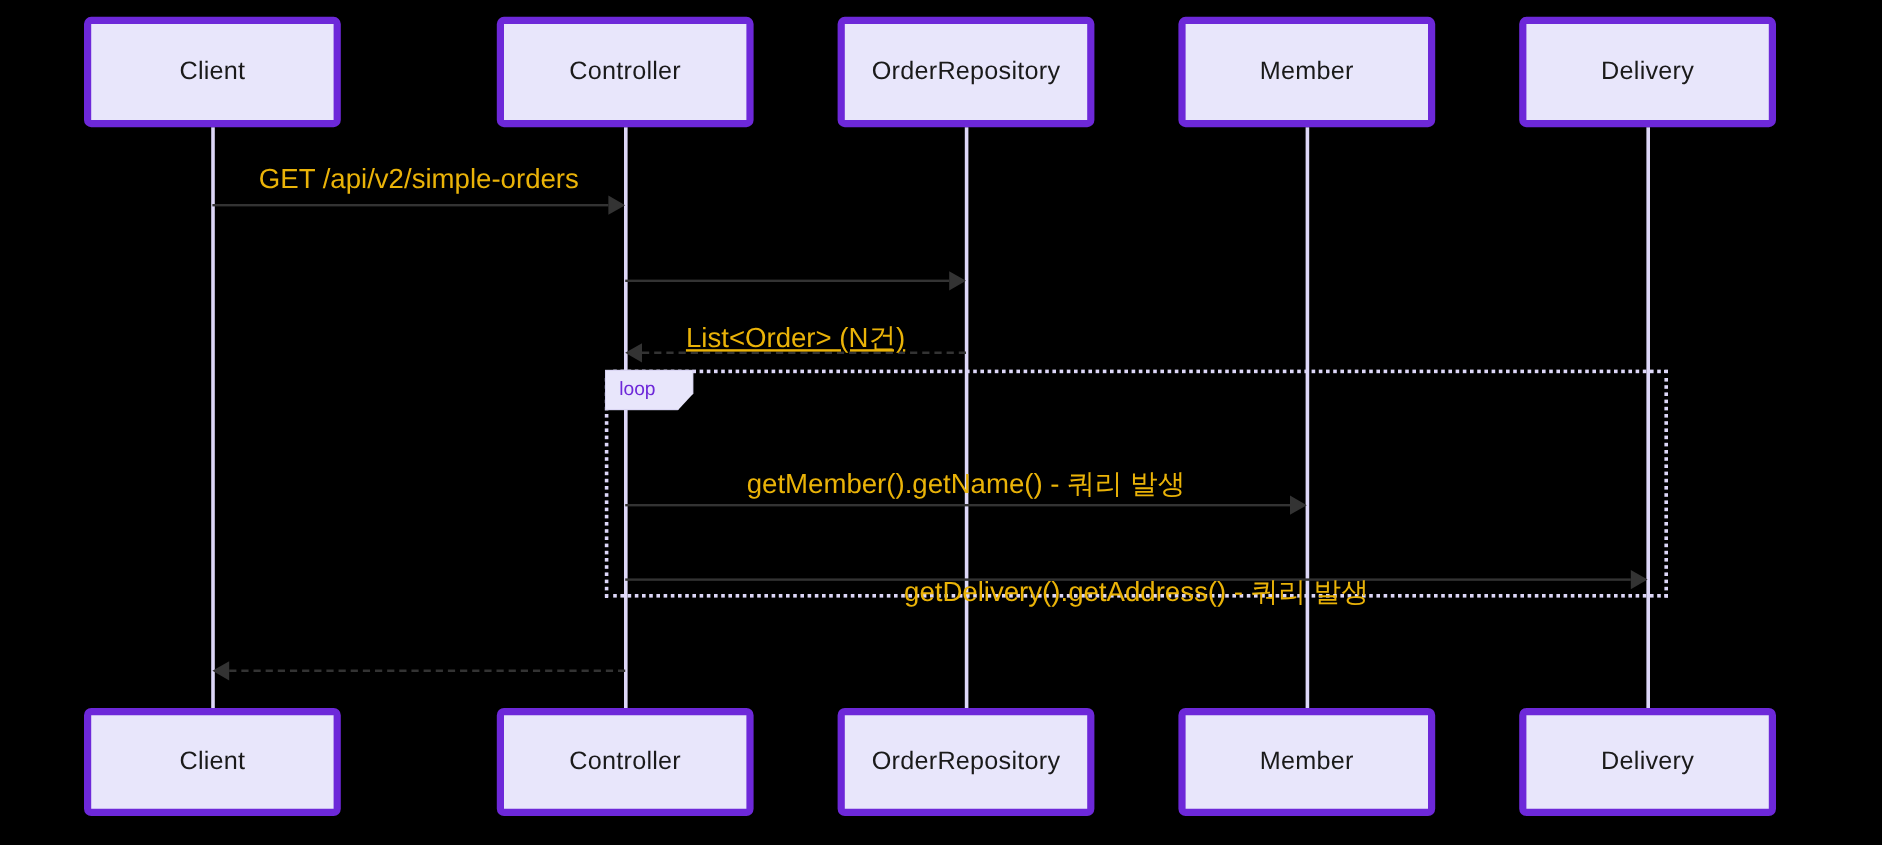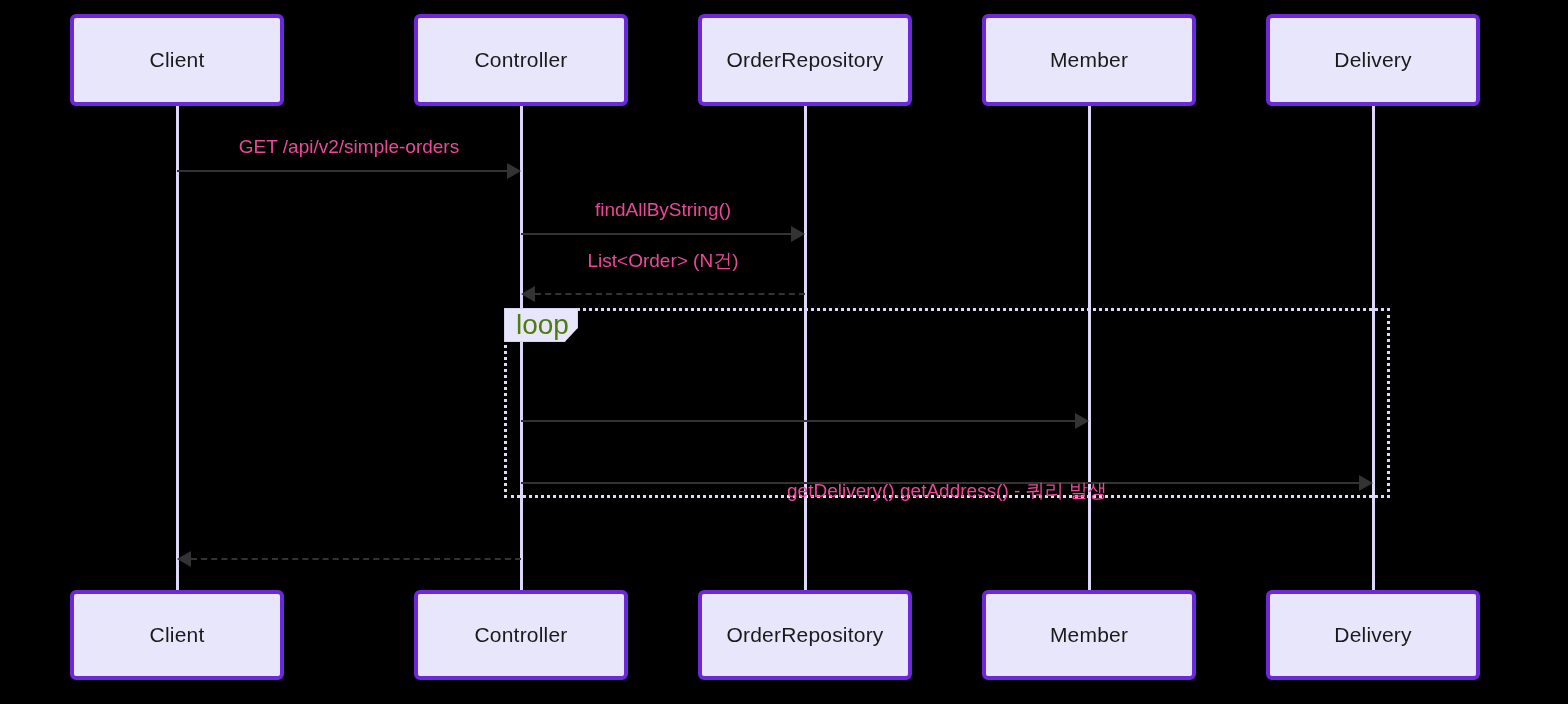--- a/index.html
+++ b/index.html
@@ -13,21 +13,21 @@
     height: 704px;
     background: #000000;
     font-family: "Liberation Sans", "DejaVu Sans", sans-serif;
     overflow: hidden;
   }
   
   .participant {
     position: absolute;
     box-sizing: border-box;
     background: #e8e6fb;
-    border: 4px solid #6d28d9;
+    border: 6px solid #6d28d9;
     border-radius: 6px;
     display: flex;
     align-items: center;
     justify-content: center;
     color: #1a1a1a;
     font-size: 21px;
     letter-spacing: 0.2px;
     z-index: 5;
   }
   
@@ -58,40 +58,40 @@
     border-bottom: 8px solid transparent;
     border-left: 14px solid #333333;
   }
   .arrowhead.left {
     border-top: 8px solid transparent;
     border-bottom: 8px solid transparent;
     border-right: 14px solid #333333;
   }
   .msg-label {
     position: absolute;
-    color: #ec4899;
-    font-size: 19px;
+    color: #eab308;
+    font-size: 23px;
     white-space: nowrap;
     text-align: center;
     z-index: 4;
   }
   
   .fragment {
     position: absolute;
     box-sizing: border-box;
     border: 3px dotted #ddd7f8;
     z-index: 2;
   }
   .fragment-tag {
     position: absolute;
     box-sizing: border-box;
     background: #e8e6fb;
     border: 1px solid #d6d2f2;
-    color: #4d7c0f;
-    font-size: 28px;
+    color: #6d28d9;
+    font-size: 16px;
     display: flex;
     align-items: center;
     padding-left: 11px;
     -webkit-clip-path: polygon(0 0, 100% 0, 100% 58%, 82% 100%, 0 100%);
     clip-path: polygon(0 0, 100% 0, 100% 58%, 82% 100%, 0 100%);
     z-index: 6;
   }
 </style>
 </head>
 <body>
@@ -122,28 +122,28 @@
 
   <div class="fragment" style="left:504px; top:308px; width:886px; height:190px;"></div>
   <div class="fragment-tag" style="left:504px; top:308px; width:74px; height:34px;">
     <span>loop</span>
   </div>
 
   <div class="msg-label" style="left:177px; top:136px; width:344px;">GET /api/v2/simple-orders</div>
   <div class="msg-line" style="left:177px; top:170px; width:330px;"></div>
   <div class="arrowhead right" style="left:507px; top:163px;"></div>
 
-  <div class="msg-label" style="left:521px; top:199px; width:284px;">findAllByString()</div>
   <div class="msg-line" style="left:521px; top:233px; width:270px;"></div>
   <div class="arrowhead right" style="left:791px; top:226px;"></div>
 
-  <div class="msg-label" style="left:521px; top:248px; width:284px;">List&lt;Order&gt; (N건)</div>
+  <div class="msg-label" style="left:521px; top:266px; width:284px;text-decoration:underline;">List&lt;Order&gt; (N건)</div>
   <div class="msg-line dashed" style="left:535px; top:293px; width:270px;"></div>
   <div class="arrowhead left" style="left:521px; top:286px;"></div>
 
+  <div class="msg-label" style="left:521px; top:388px; width:568px;">getMember().getName() - 쿼리 발생</div>
   <div class="msg-line" style="left:521px; top:420px; width:554px;"></div>
   <div class="arrowhead right" style="left:1075px; top:413px;"></div>
 
   <div class="msg-label" style="left:521px; top:450px; width:852px;margin-top:28px;">getDelivery().getAddress() - 쿼리 발생</div>
   <div class="msg-line" style="left:521px; top:482px; width:838px;"></div>
   <div class="arrowhead right" style="left:1359px; top:475px;"></div>
 
   <div class="msg-line dashed" style="left:191px; top:558px; width:330px;"></div>
   <div class="arrowhead left" style="left:177px; top:551px;"></div>
 

